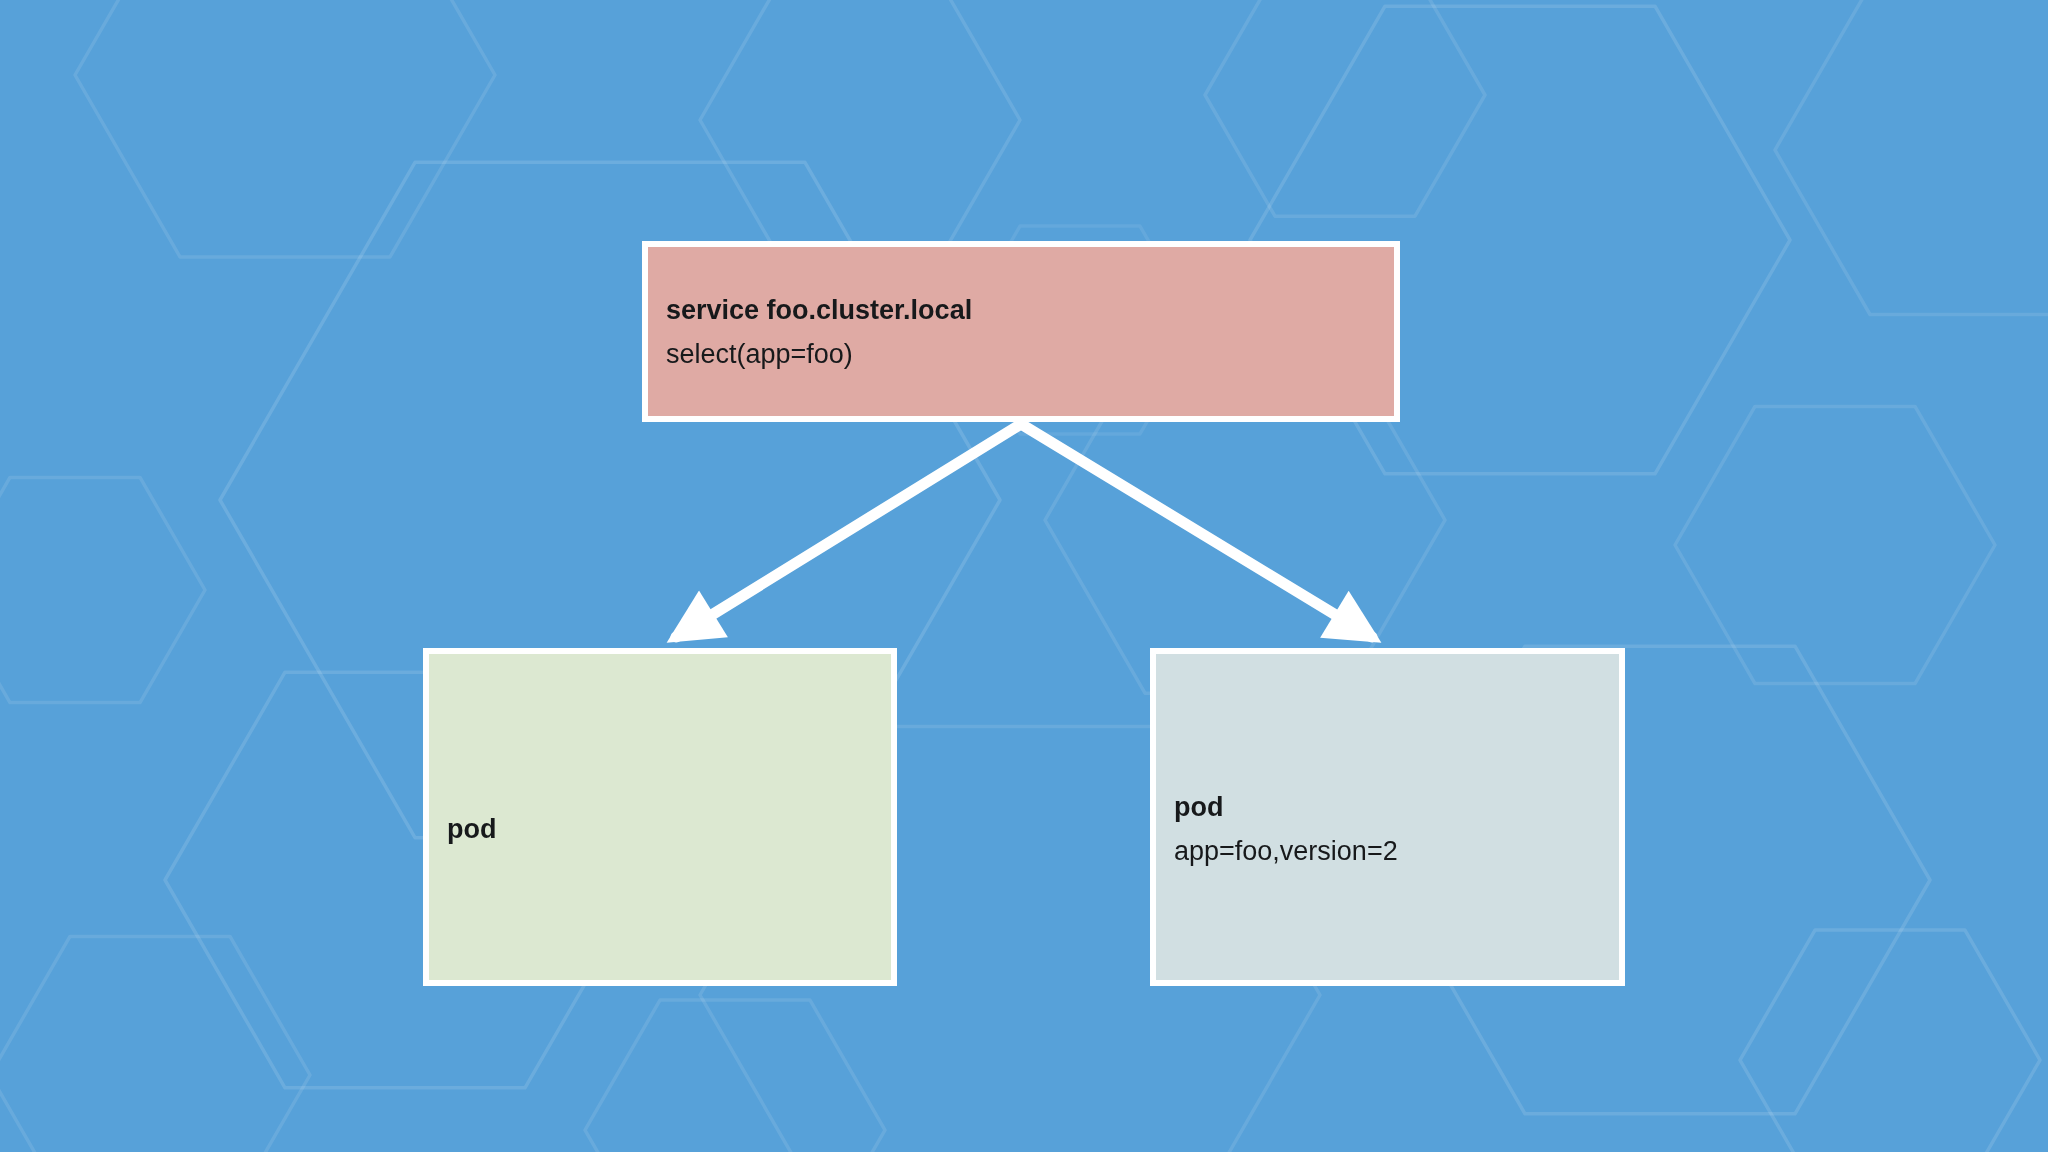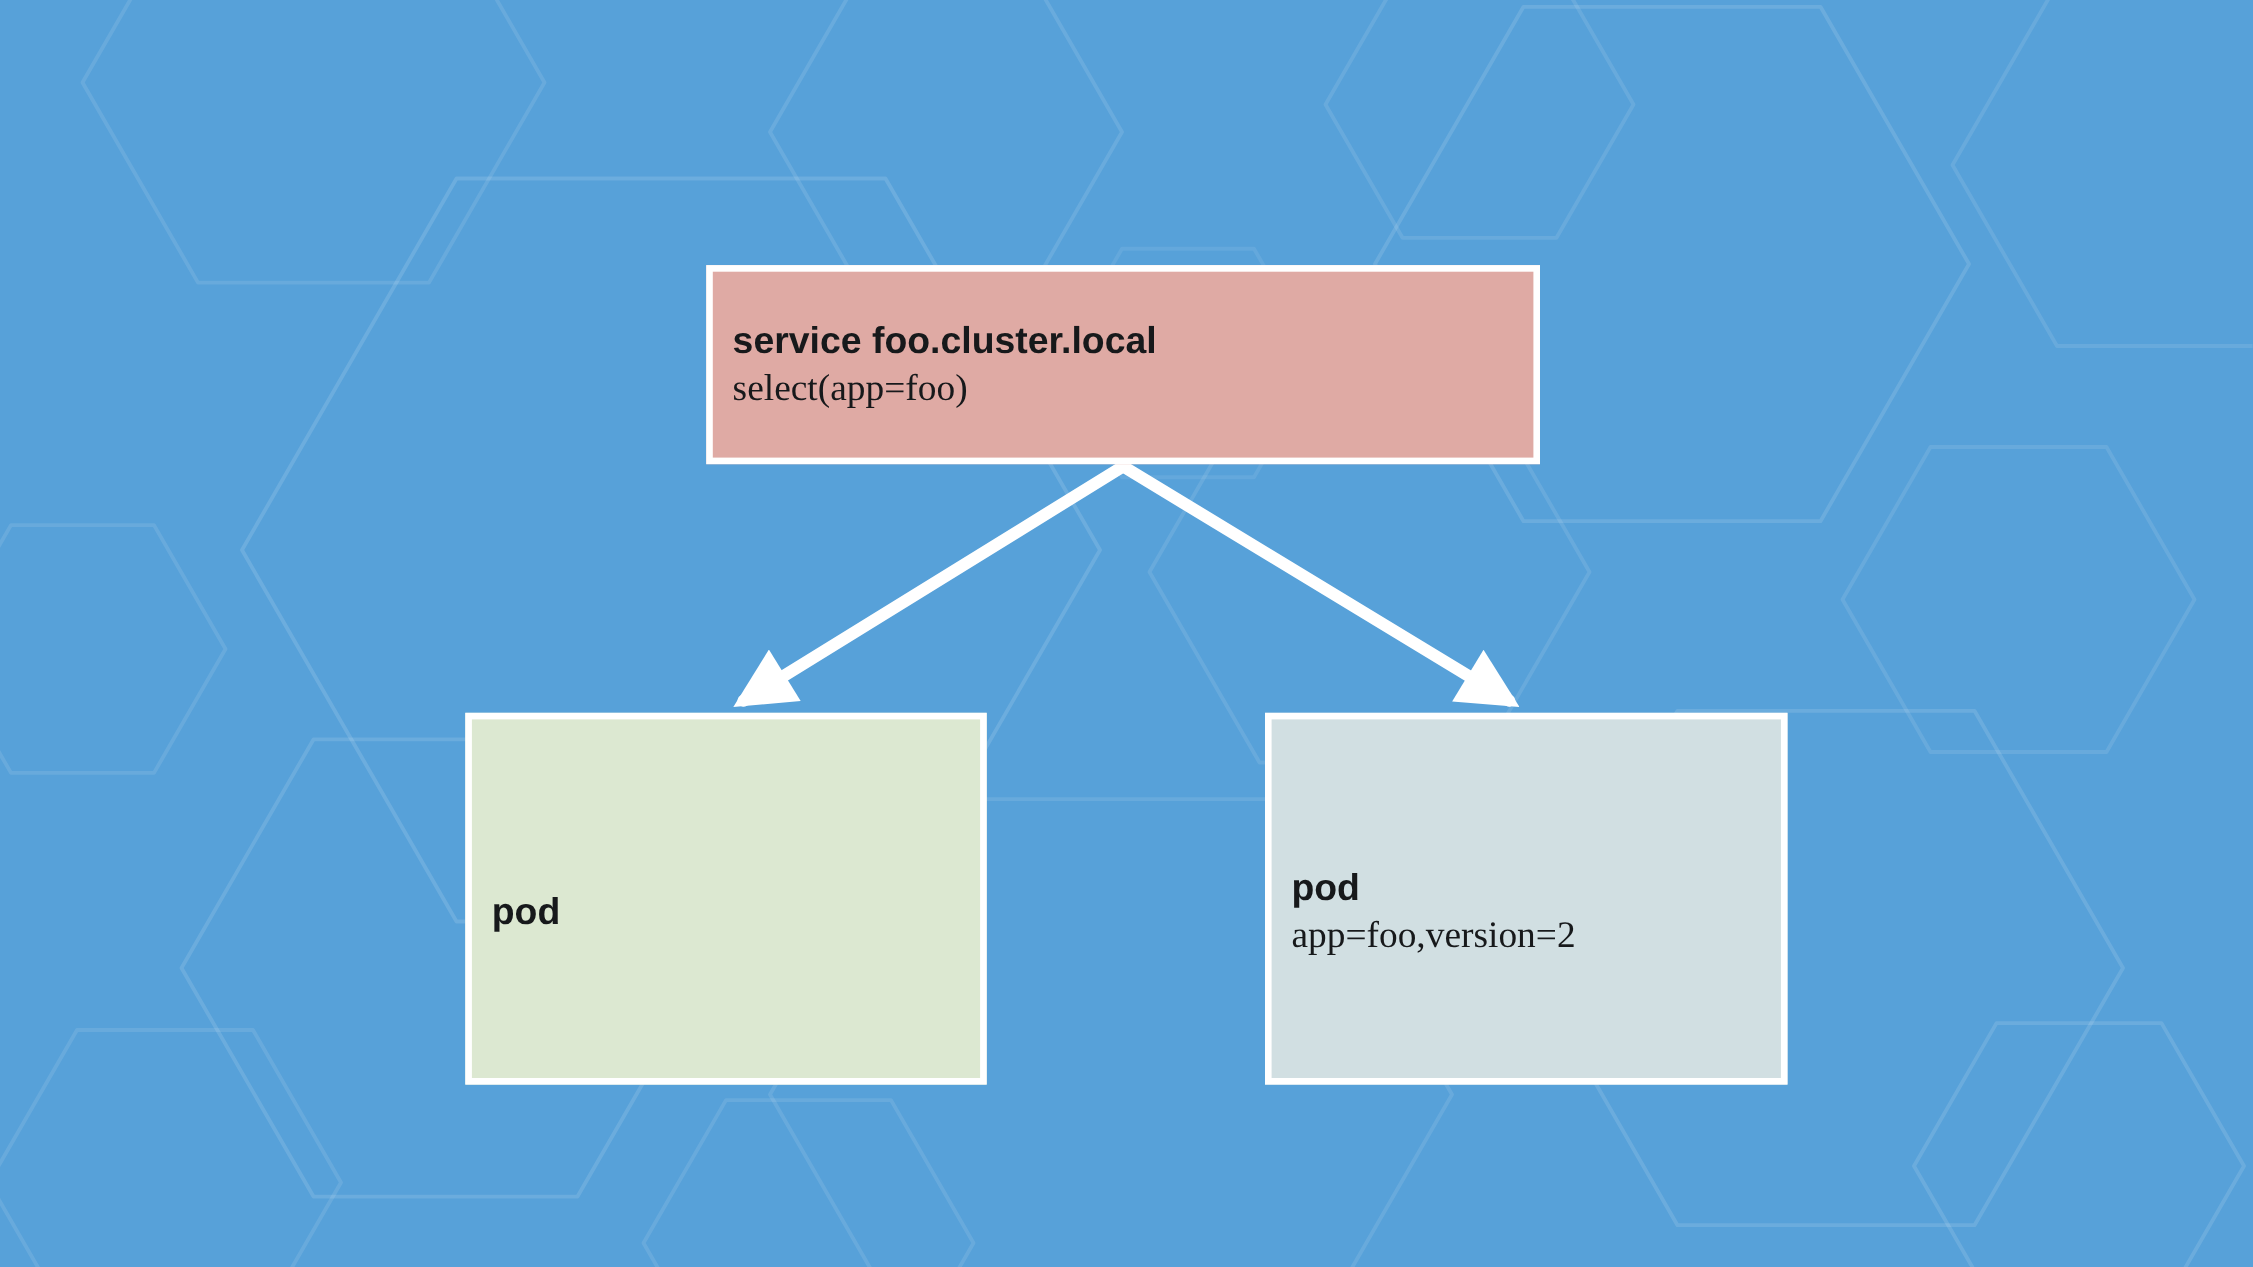--- a/index.html
+++ b/index.html
@@ -11,24 +11,24 @@
   svg.layer{position:absolute;left:0;top:0;width:2048px;height:1152px;display:block;}
   .hexes polygon{fill:none;stroke:var(--hex-line,#fff);stroke-width:3.5;stroke-linejoin:round;}
   .arrows line{stroke:var(--arrow,#fff);stroke-width:11;stroke-linecap:round;}
   .arrows .head{fill:var(--arrow,#fff);}
   .node{
     position:absolute;box-sizing:border-box;
     border:6px solid var(--box-border,#fff);
     display:flex;flex-direction:column;justify-content:center;
     padding-left:18px;padding-right:14px;
     color:var(--text,#17191b);
-    font-size:34px;line-height:44px;letter-spacing:0;
+    font-size:27px;line-height:44px;letter-spacing:0;
   }
   .node .title{font-weight:700;}
-  .node .sub{font-weight:400;font-family:Liberation Serif, serif;}
+  .node .sub{font-weight:400;}
   .service{left:642px;top:241px;width:758px;height:181px;background:var(--service-fill,#dfaaa4);}
   .pod1{left:423px;top:648px;width:474px;height:338px;background:var(--pod1-fill,#dce8d1);}
   .pod2{left:1150px;top:648px;width:475px;height:338px;background:var(--pod2-fill,#d1dfe2);}
   .pod .text{transform:translateY(12px);}
 </style>
 </head>
 <body>
 
 <div class="stage">
 

